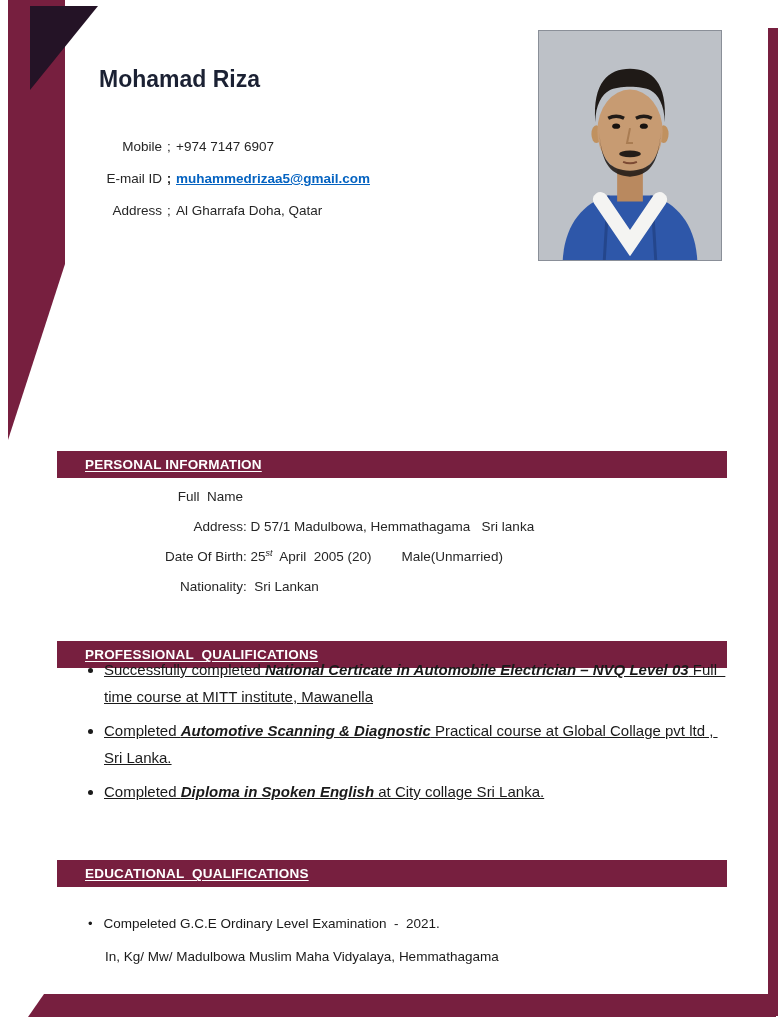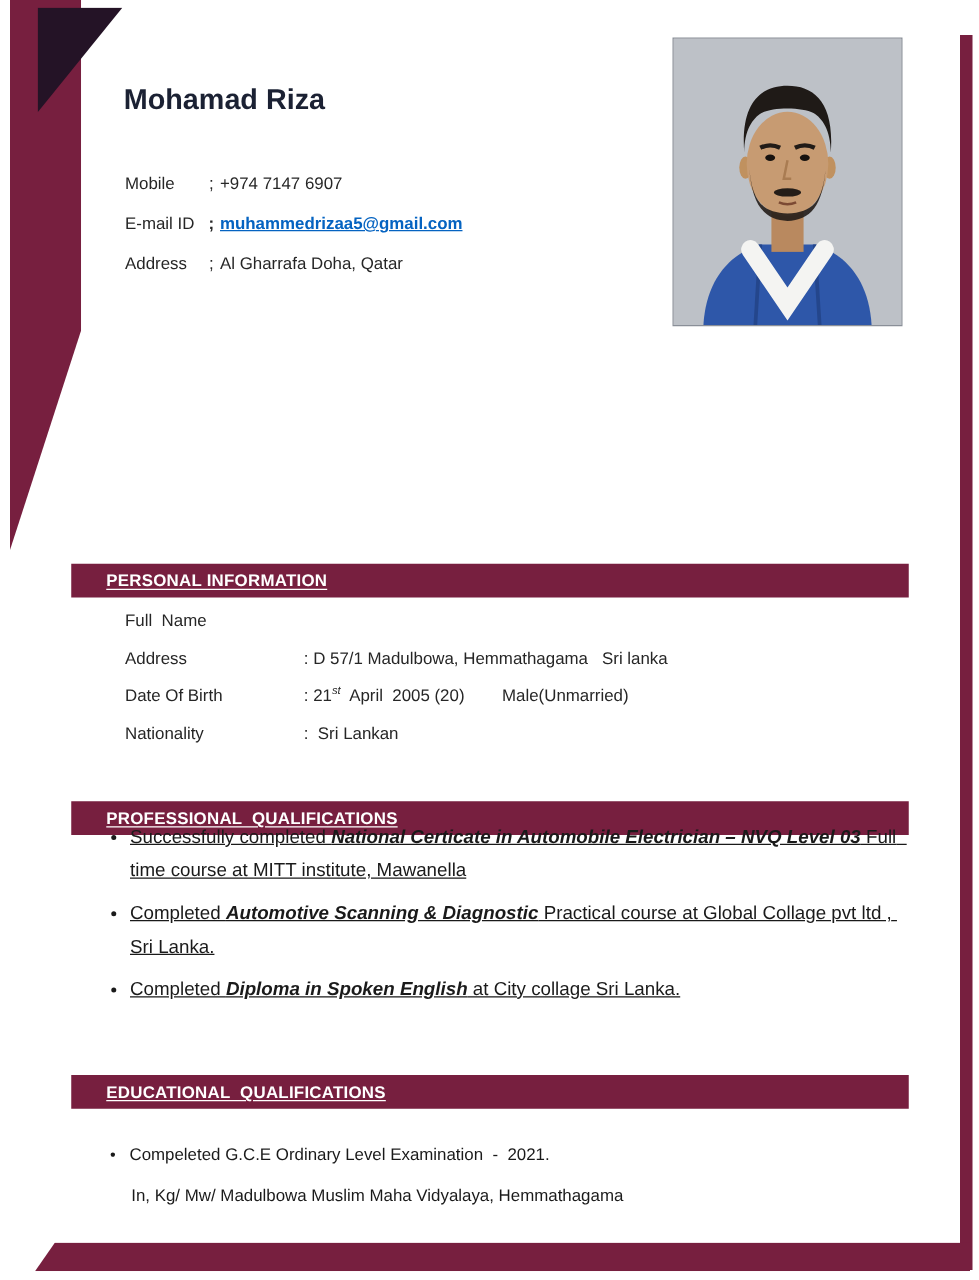--- a/index.html
+++ b/index.html
@@ -6,21 +6,21 @@
     --maroon:#771f3f;
     --dark-corner:#241326;
     --name-color:#1b2133;
     --link-color:#0563c1;
     --text-color:#262626;
     --photo-bg:#bdc1c7;
   }
   *{box-sizing:border-box;}
   body{margin:0;background:#ffffff;font-family:"Liberation Sans", sans-serif;}
   .page{position:relative;width:783px;height:1024px;background:#ffffff;overflow:hidden;color:var(--text-color,#262626);}
-  .pre{white-space:pre-wrap;}
+  .pre{white-space:pre-wrap;text-align:right;}
   .bold{font-weight:700;}
 
   
   .deco-band{position:absolute;left:8px;top:0;width:57px;height:440px;background:var(--maroon,#771f3f);
     clip-path:polygon(0 0,100% 0,100% 60%,0 100%);}
   .deco-corner{position:absolute;left:30px;top:6px;width:68px;height:84px;background:var(--dark-corner,#241326);
     clip-path:polygon(0 0,100% 0,0 100%);}
   .deco-right{position:absolute;left:768px;top:28px;width:10px;height:988px;background:var(--maroon,#771f3f);}
   .deco-bottom{position:absolute;left:28px;top:994px;width:748px;height:23px;background:var(--maroon,#771f3f);
     clip-path:polygon(16px 0,100% 0,100% 100%,0 100%);}
@@ -123,21 +123,21 @@
   <div class="rows">
     <div class="row">
       <span class="r-label pre">Full  Name</span>
     </div>
     <div class="row">
       <span class="r-label pre">Address</span>
       <span class="r-value pre">: D 57/1 Madulbowa, Hemmathagama   Sri lanka</span>
     </div>
     <div class="row">
       <span class="r-label pre">Date Of Birth</span>
-      <span class="r-value"><span class="pre">: 21</span><sup>st</sup><span class="pre">  April  2005 (20)</span><span class="marital pre">Male(Unmarried)</span></span>
+      <span class="r-value"><span class="pre">: 25</span><sup>st</sup><span class="pre">  April  2005 (20)</span><span class="marital pre">Male(Unmarried)</span></span>
     </div>
     <div class="row">
       <span class="r-label pre">Nationality</span>
       <span class="r-value pre">:  Sri Lankan</span>
     </div>
   </div>
 
   <div class="section-bar bar-prof">
     <span class="title">PROFESSIONAL  QUALIFICATIONS</span>
   </div>

